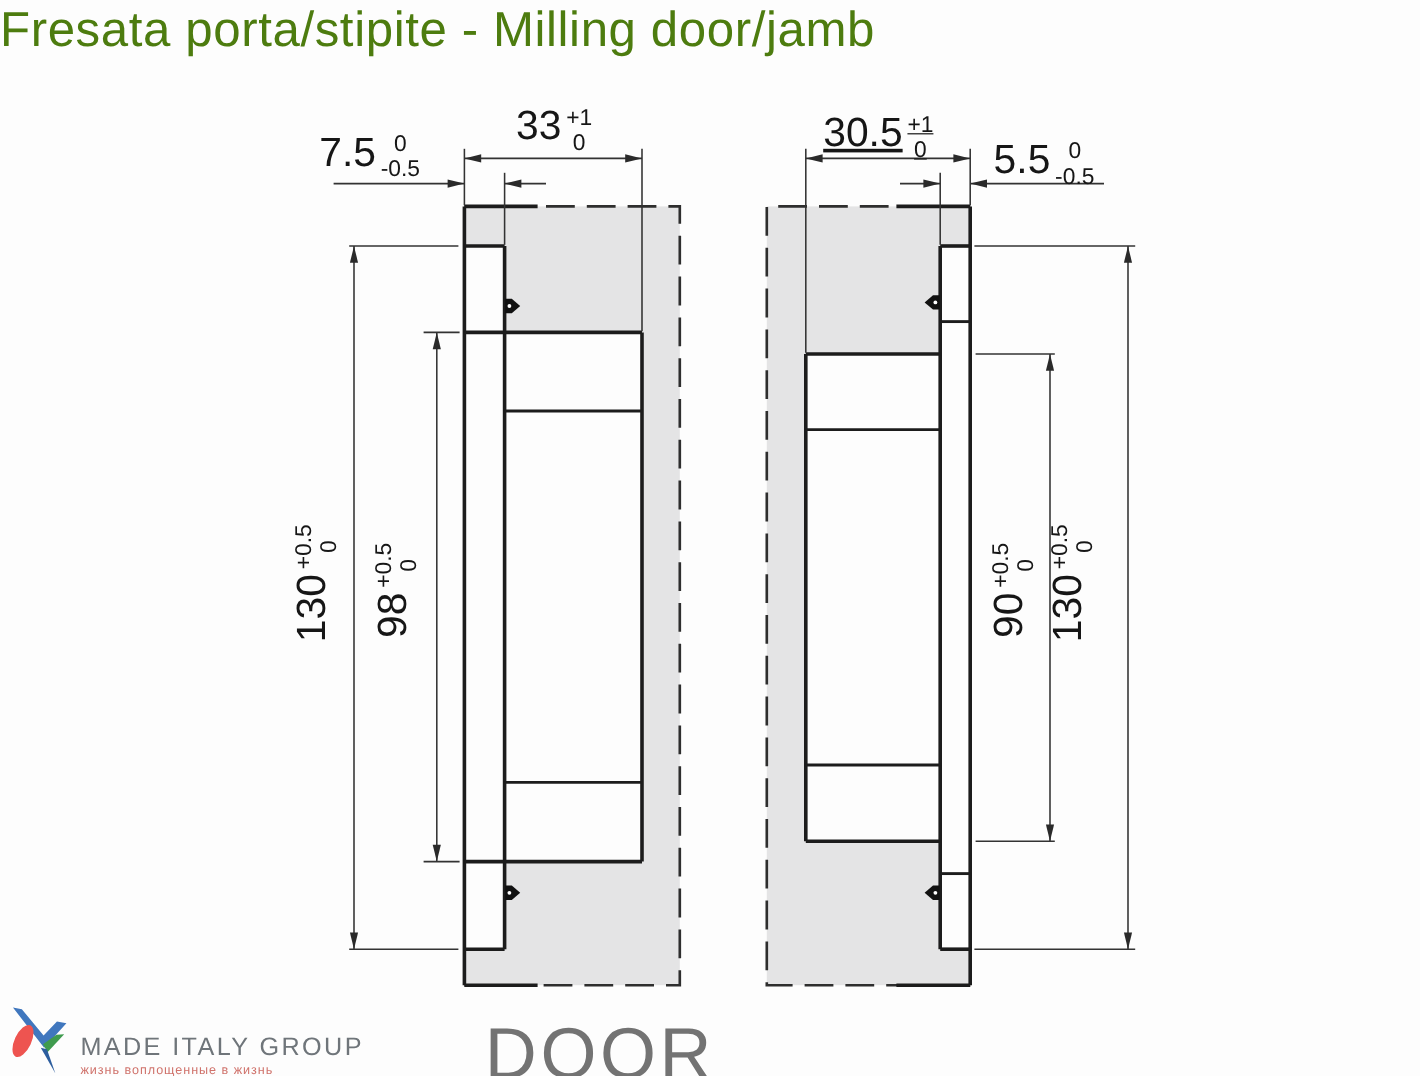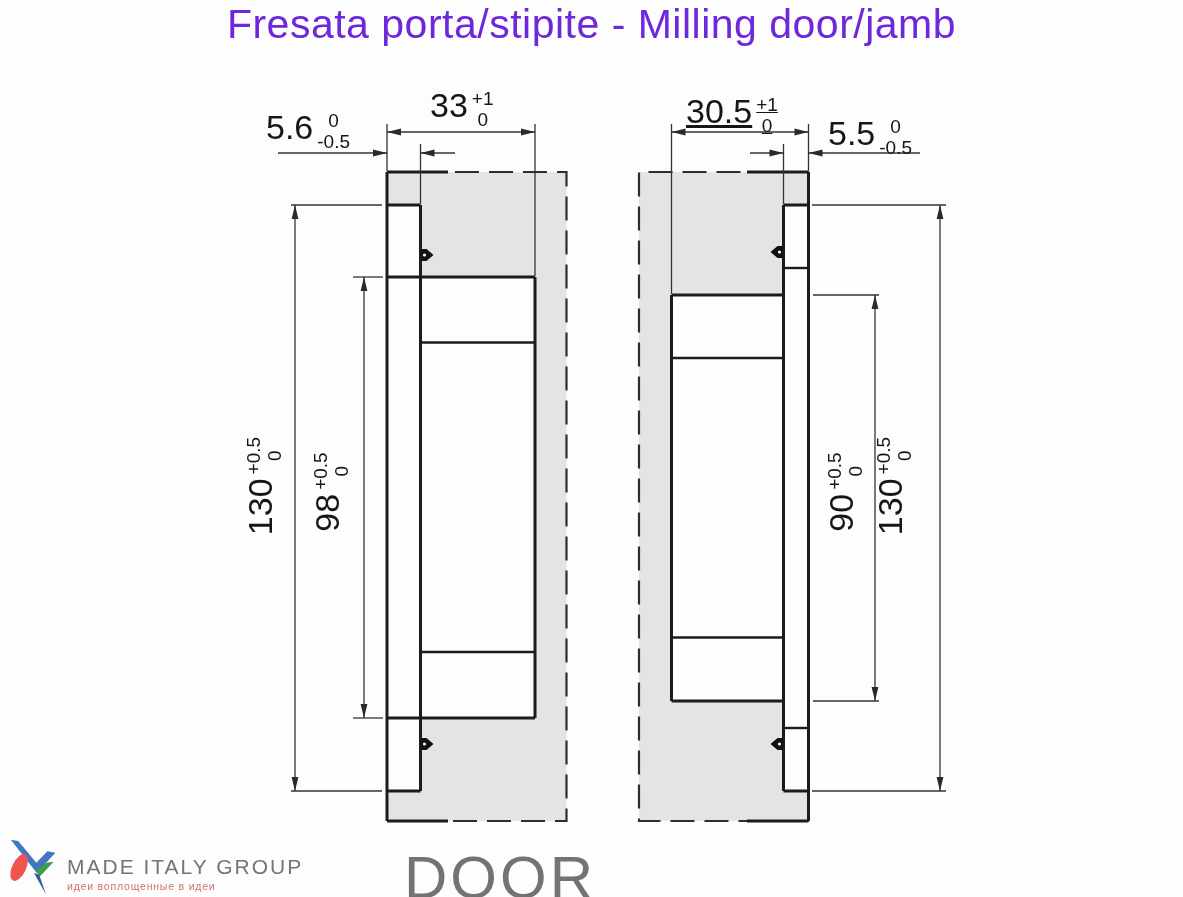--- a/index.html
+++ b/index.html
@@ -1,38 +1,38 @@
 <!DOCTYPE html>
 <html><head>
 <meta charset="utf-8">
 <style>
   html,body{margin:0;padding:0;background:#ffffff;}
   .canvas{
     position:relative;width:1183px;height:897px;background:#fdfdfd;
     font-family:"Liberation Sans", sans-serif;color:#1a1a1a;overflow:hidden;
   }
   .page-title{
-    position:absolute;left:0;top:1px;width:100%;text-align:center;
-    font-size:41px;letter-spacing:0.5px;color:#6d28d9;
+    position:absolute;left:0;top:1px;width:100%;text-align:left;
+    font-size:41px;letter-spacing:0.5px;color:#4d7c0f;
   }
   svg.draw{position:absolute;left:0;top:0;}
   .dim-label{
     position:absolute;display:flex;align-items:flex-start;gap:4px;
     font-size:34px;line-height:1;color:#161616;white-space:nowrap;
   }
   .dim-tol{
     display:inline-flex;flex-direction:column;align-items:center;
     font-size:19px;line-height:1.08;padding-top:1px;
   }
   .dim-label.rot{transform:translate(-50%,-50%) rotate(-90deg);transform-origin:center;}
   .door-label{
     position:absolute;left:500px;top:843px;transform:translateX(-50%);
     font-size:60px;letter-spacing:3px;color:#737373;white-space:nowrap;text-align:right;
   }
-  .logo{position:absolute;left:8px;top:838px;display:flex;gap:7px;align-items:center;}
+  .logo{position:absolute;left:8px;top:838px;display:flex;gap:7px;align-items:flex-end;}
   .logo-text{display:flex;flex-direction:column;margin-top:13px;}
   .logo-name{font-size:21px;letter-spacing:2px;color:#6f757a;line-height:1;white-space:nowrap;}
   .logo-tagline{font-size:10.5px;letter-spacing:0.8px;color:#d0736c;line-height:1;margin-top:4px;white-space:nowrap;}
 </style>
 </head>
 <body>
 
 <div class="canvas">
 
   <div class="page-title">Fresata porta/stipite - Milling door/jamb</div>
@@ -146,21 +146,21 @@
         <polygon points="808.5,153 822.5,149.6 822.5,156.4"></polygon>
         <polygon points="875,295 871.6,309 878.4,309"></polygon>
         <polygon points="875,701 871.6,687 878.4,687"></polygon>
         <polygon points="940,205 936.6,219 943.4,219"></polygon>
         <polygon points="940,791 936.6,777 943.4,777"></polygon>
       </g>
     </g>
   </svg>
 
   <div class="dim-label" style="left:266px;top:110px;">
-    <span>5.6</span>
+    <span>7.5</span>
     <span class="dim-tol">
       <span>0</span>
       <span>-0.5</span>
     </span>
   </div>
 
   <div class="dim-label" style="left:430px;top:88px;text-align:center;">
     <span>33</span>
     <span class="dim-tol">
       <span>+1</span>
@@ -220,17 +220,17 @@
 
   <div class="logo">
     <svg width="52" height="59" viewBox="0 0 56 62">
       <path d="M3,1 L31,37 L51,15 L42.5,13.5 L30.5,26 L11,2.5 Z" fill="#4077be"></path>
       <ellipse cx="12" cy="31" rx="7.5" ry="15.5" transform="rotate(25 12 31)" fill="#ee5450"></ellipse>
       <path d="M49,25 L34,41 L30,34 L42,25.5 Z" fill="#3f9b4e"></path>
       <path d="M28,37 L41,60 L33.5,38.5 Z" fill="#2c5d9e"></path>
     </svg>
     <div class="logo-text">
       <span class="logo-name">MADE ITALY GROUP</span>
-      <span class="logo-tagline">идеи воплощенные в идеи</span>
+      <span class="logo-tagline">жизнь воплощенные в жизнь</span>
     </div>
   </div>
 
 </div>
 
 </body></html>

